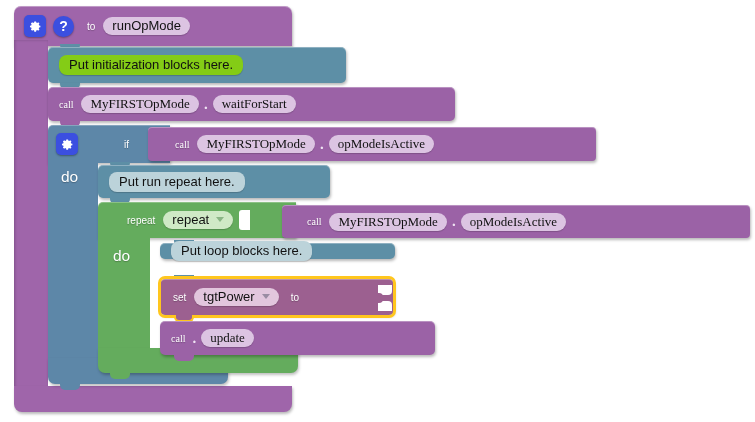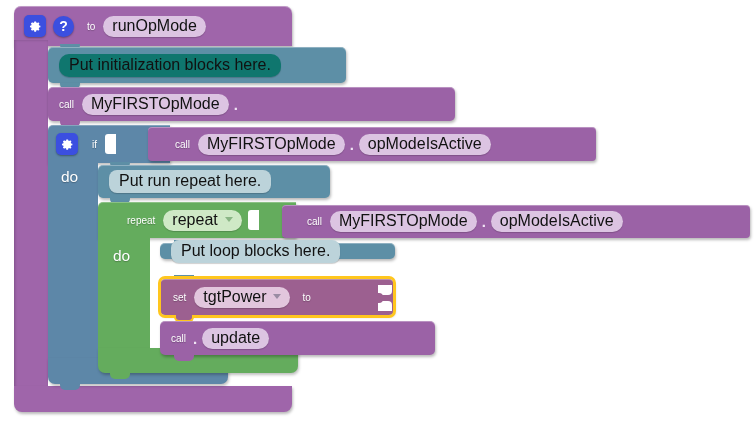--- a/index.html
+++ b/index.html
@@ -43,41 +43,41 @@
     display: flex;
     align-items: center;
     box-sizing: border-box;
     border-radius: 5px;
     font-size: 15.5px;
     color: #ffffff;
     white-space: nowrap;
     box-shadow: 0 1px 0 rgba(255,255,255,.30) inset,
                 1px 2px 3px rgba(0,0,0,.28);
   }
-  .row.purple2 { background: #9b62a6; }
+  .row.purple2 { background: #9b62a6; font-family: Liberation Serif, serif; }
   .row.setblk  { background: #9c6090; }
   .row.comment { background: #5d8fa6; }
 
   
   .lbl {
     color: #ffffff;
     padding: 0 5px;
     text-shadow: 0 1px 1px rgba(0,0,0,.25);
     font-size: 10px;
   }
 
   
   .field {
     display: inline-flex;
     align-items: center;
     background: #d8c0df;
     color: #111111;
     border-radius: 11px;
     padding: 2px 9px 3px 9px;
-    font-size: 16px;
+    font-size: 13px;
     line-height: 1;
     margin: 0 3px;
     box-shadow: 0 1px 1px rgba(0,0,0,.18);
   }
   .field.light-purple { background: #dcc4e2; }
   .field.green-field  { background: #cfe9c6; }
   .field.slate-field  { background: #bcd3da; color:#111; border-radius: 8px; }
   .field.set-field    { background: #e2c6dd; }
 
   .dot {
@@ -175,40 +175,41 @@
         <path d="M21 13.6v-3.2l-2.3-.4a7.2 7.2 0 0 0-.7-1.7l1.3-1.9-2.3-2.3-1.9 1.3a7.2 7.2 0 0 0-1.7-.7L13 2.6h-3.2l-.4 2.1a7.2 7.2 0 0 0-1.7.7L5.8 4.1 3.5 6.4l1.3 1.9a7.2 7.2 0 0 0-.7 1.7l-2.3.4v3.2l2.3.4c.16.6.4 1.16.7 1.7l-1.3 1.9 2.3 2.3 1.9-1.3c.54.3 1.1.54 1.7.7l.4 2.3H13l.4-2.3c.6-.16 1.16-.4 1.7-.7l1.9 1.3 2.3-2.3-1.3-1.9c.3-.54.54-1.1.7-1.7l2.3-.4z"></path>
       </svg>
     </span>
     <span class="icon-help">?</span>
     <span class="lbl">to</span>
     <span class="field light-purple">runOpMode</span>
   </div>
 
   <div class="blk" style="left:60px; top:44px; width:20px; height:6px; background:#5d8fa6; border-radius:0 0 5px 5px;"></div>
   <div class="row comment" style="left:48px; top:47px; width:298px; height:36px; padding-left:8px;">
-    <span class="field slate-field" style="background:#0f766e; padding:3px 10px 4px 10px;border-radius:10px;">Put initialization blocks here.</span>
+    <span class="field slate-field" style="background:#84cc16; padding:3px 10px 4px 10px;">Put initialization blocks here.</span>
   </div>
   <div class="blk" style="left:60px; top:83px; width:20px; height:6px; background:#5d8fa6;
               border-radius:0 0 5px 5px; box-shadow:0 1px 2px rgba(0,0,0,.20);"></div>
 
   <div class="row purple2" style="left:48px; top:87px; width:407px; height:34px; padding-left:6px;">
     <span class="lbl">call</span>
     <span class="field light-purple">MyFIRSTOpMode</span>
     <span class="dot">.</span>
+    <span class="field light-purple">waitForStart</span>
   </div>
   <div class="blk" style="left:60px; top:121px; width:20px; height:6px; background:#9b62a6; border-radius:0 0 5px 5px;"></div>
 
   <div class="blk" style="left:48px; top:125px; width:122px; height:38px; background:#5d87a8;
               border-radius:5px 0 0 0; box-shadow:0 1px 0 rgba(255,255,255,.25) inset, 1px 2px 3px rgba(0,0,0,.25);"></div>
   <div class="blk" style="left:48px; top:155px; width:50px; height:215px; background:#5d87a8;"></div>
   <div class="blk" style="left:48px; top:358px; width:180px; height:26px; background:#5d87a8;
               border-radius:0 0 7px 7px; box-shadow:1px 2px 3px rgba(0,0,0,.25);"></div>
   <div class="blk" style="left:60px; top:384px; width:20px; height:6px; background:#5d87a8; border-radius:0 0 5px 5px;"></div>
 
-  <div class="row" style="left:48px; top:125px; width:122px; height:38px; background:transparent; box-shadow:none; padding-left:8px;">
+  <div class="row" style="left:48px; top:125px; width:122px; height:38px; background:transparent; box-shadow:none; padding-left:8px;gap:32px;">
     <span class="icon-gear" style="margin-right:9px;">
       <svg width="13" height="13" viewBox="0 0 24 24" fill="#ffffff" aria-hidden="true">
         <path d="M12 8.2a3.8 3.8 0 1 0 0 7.6 3.8 3.8 0 0 0 0-7.6zm0 5.9a2.1 2.1 0 1 1 0-4.2 2.1 2.1 0 0 1 0 4.2z"></path>
         <path d="M21 13.6v-3.2l-2.3-.4a7.2 7.2 0 0 0-.7-1.7l1.3-1.9-2.3-2.3-1.9 1.3a7.2 7.2 0 0 0-1.7-.7L13 2.6h-3.2l-.4 2.1a7.2 7.2 0 0 0-1.7.7L5.8 4.1 3.5 6.4l1.3 1.9a7.2 7.2 0 0 0-.7 1.7l-2.3.4v3.2l2.3.4c.16.6.4 1.16.7 1.7l-1.3 1.9 2.3 2.3 1.9-1.3c.54.3 1.1.54 1.7.7l.4 2.3H13l.4-2.3c.6-.16 1.16-.4 1.7-.7l1.9 1.3 2.3-2.3-1.3-1.9c.3-.54.54-1.1.7-1.7l2.3-.4z"></path>
       </svg>
     </span>
     <span class="lbl">if</span>
     <span class="socket"></span>
   </div>
 

